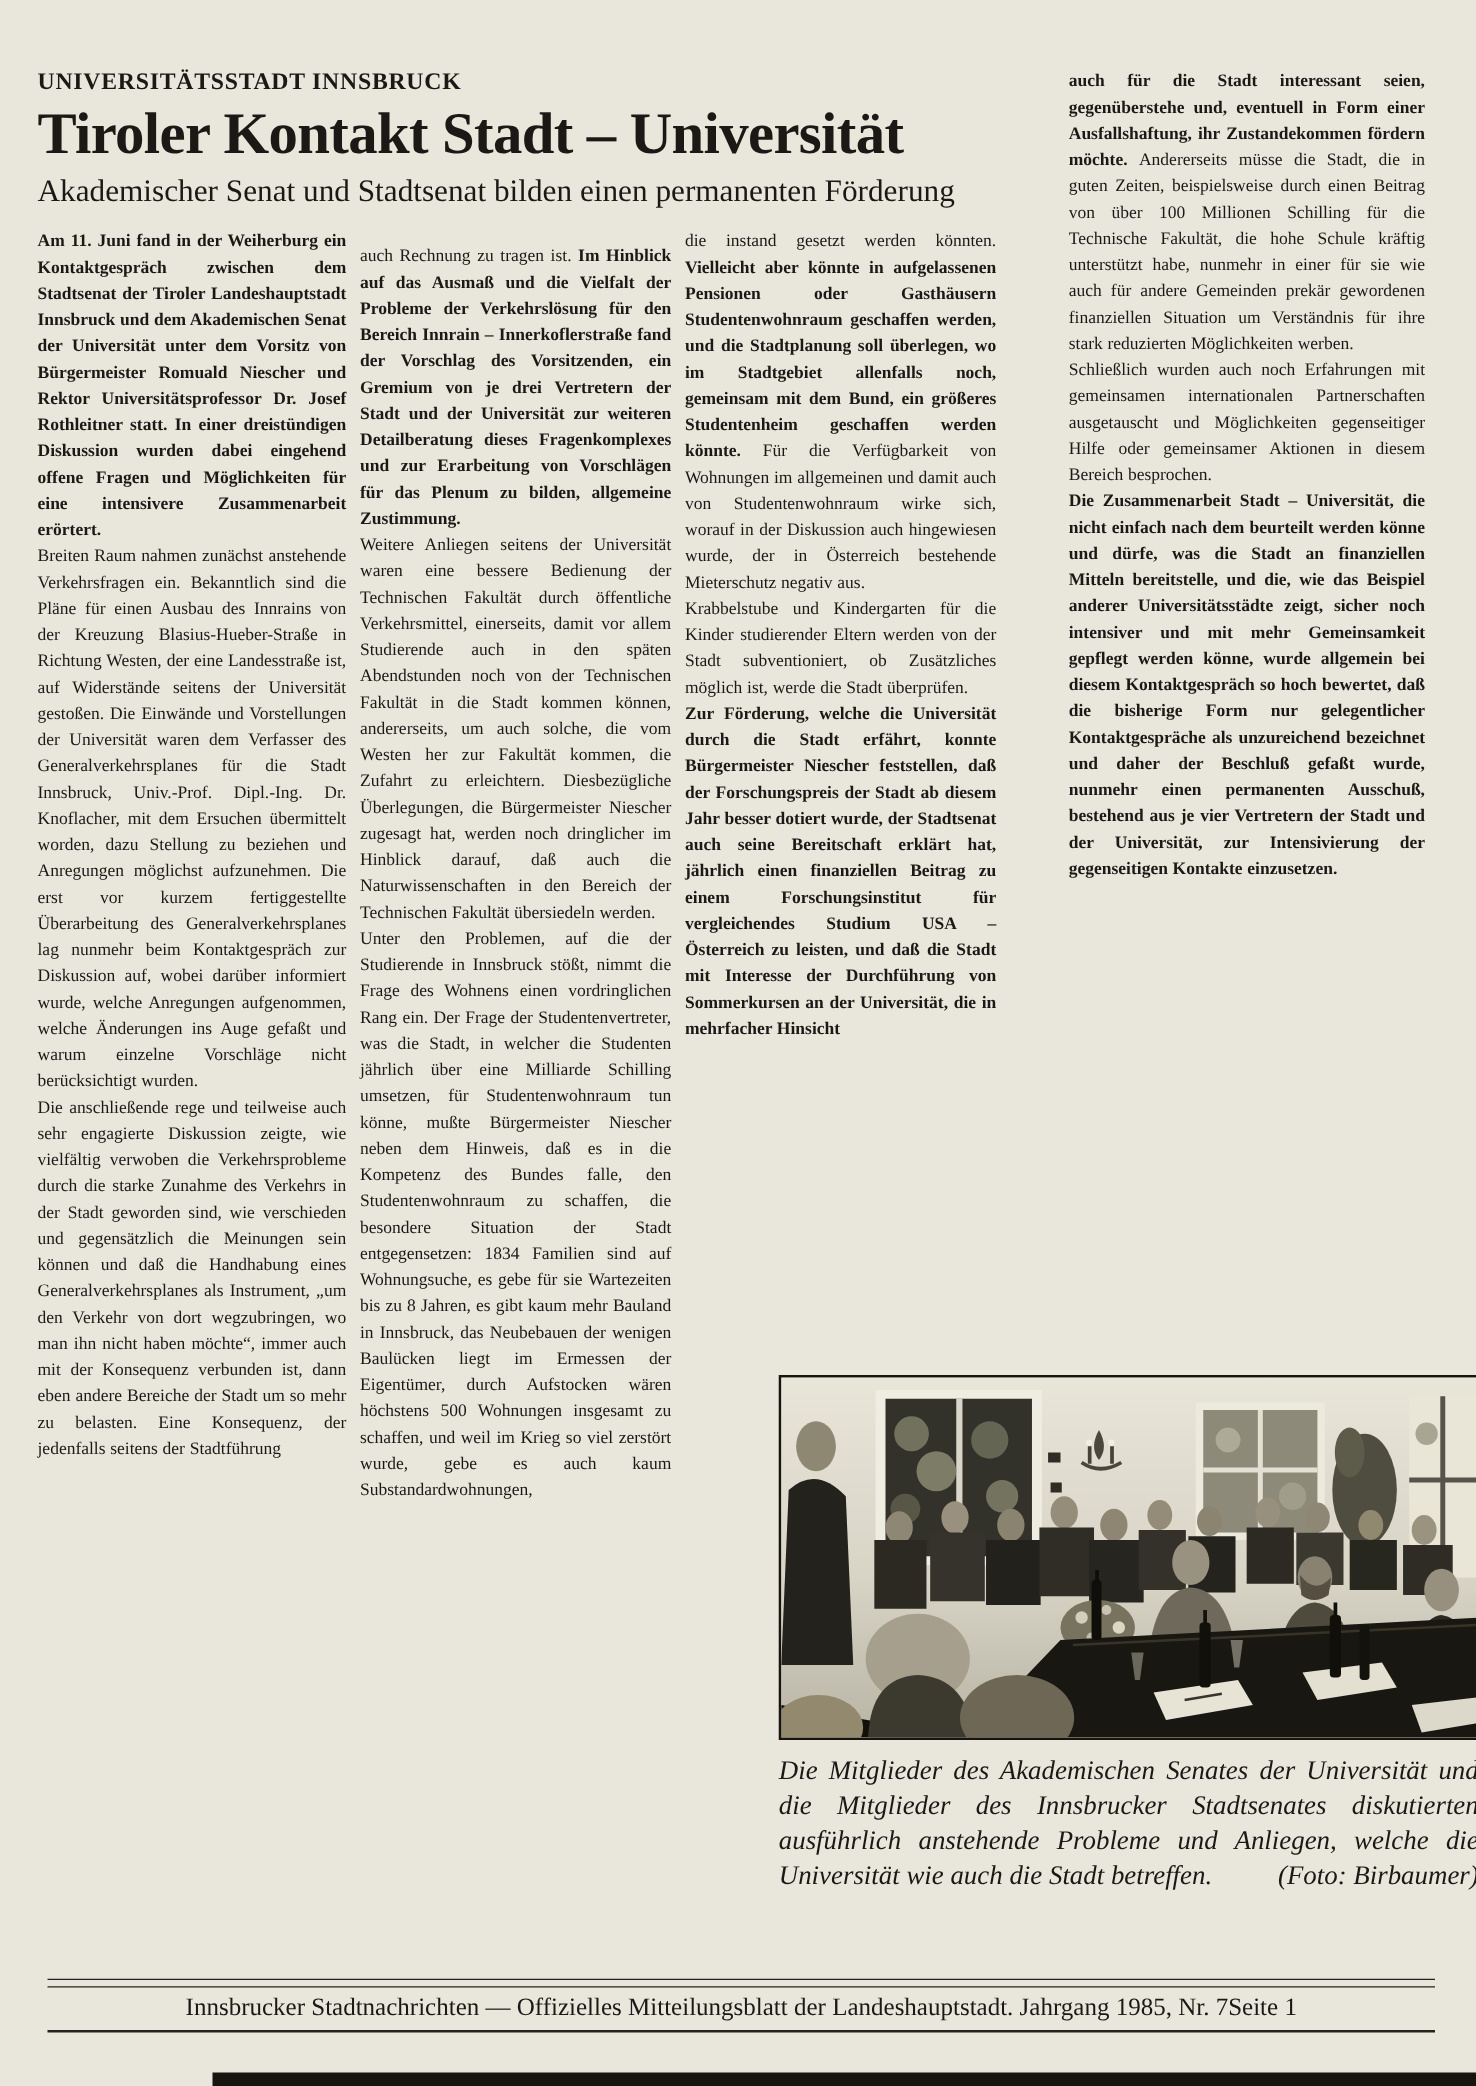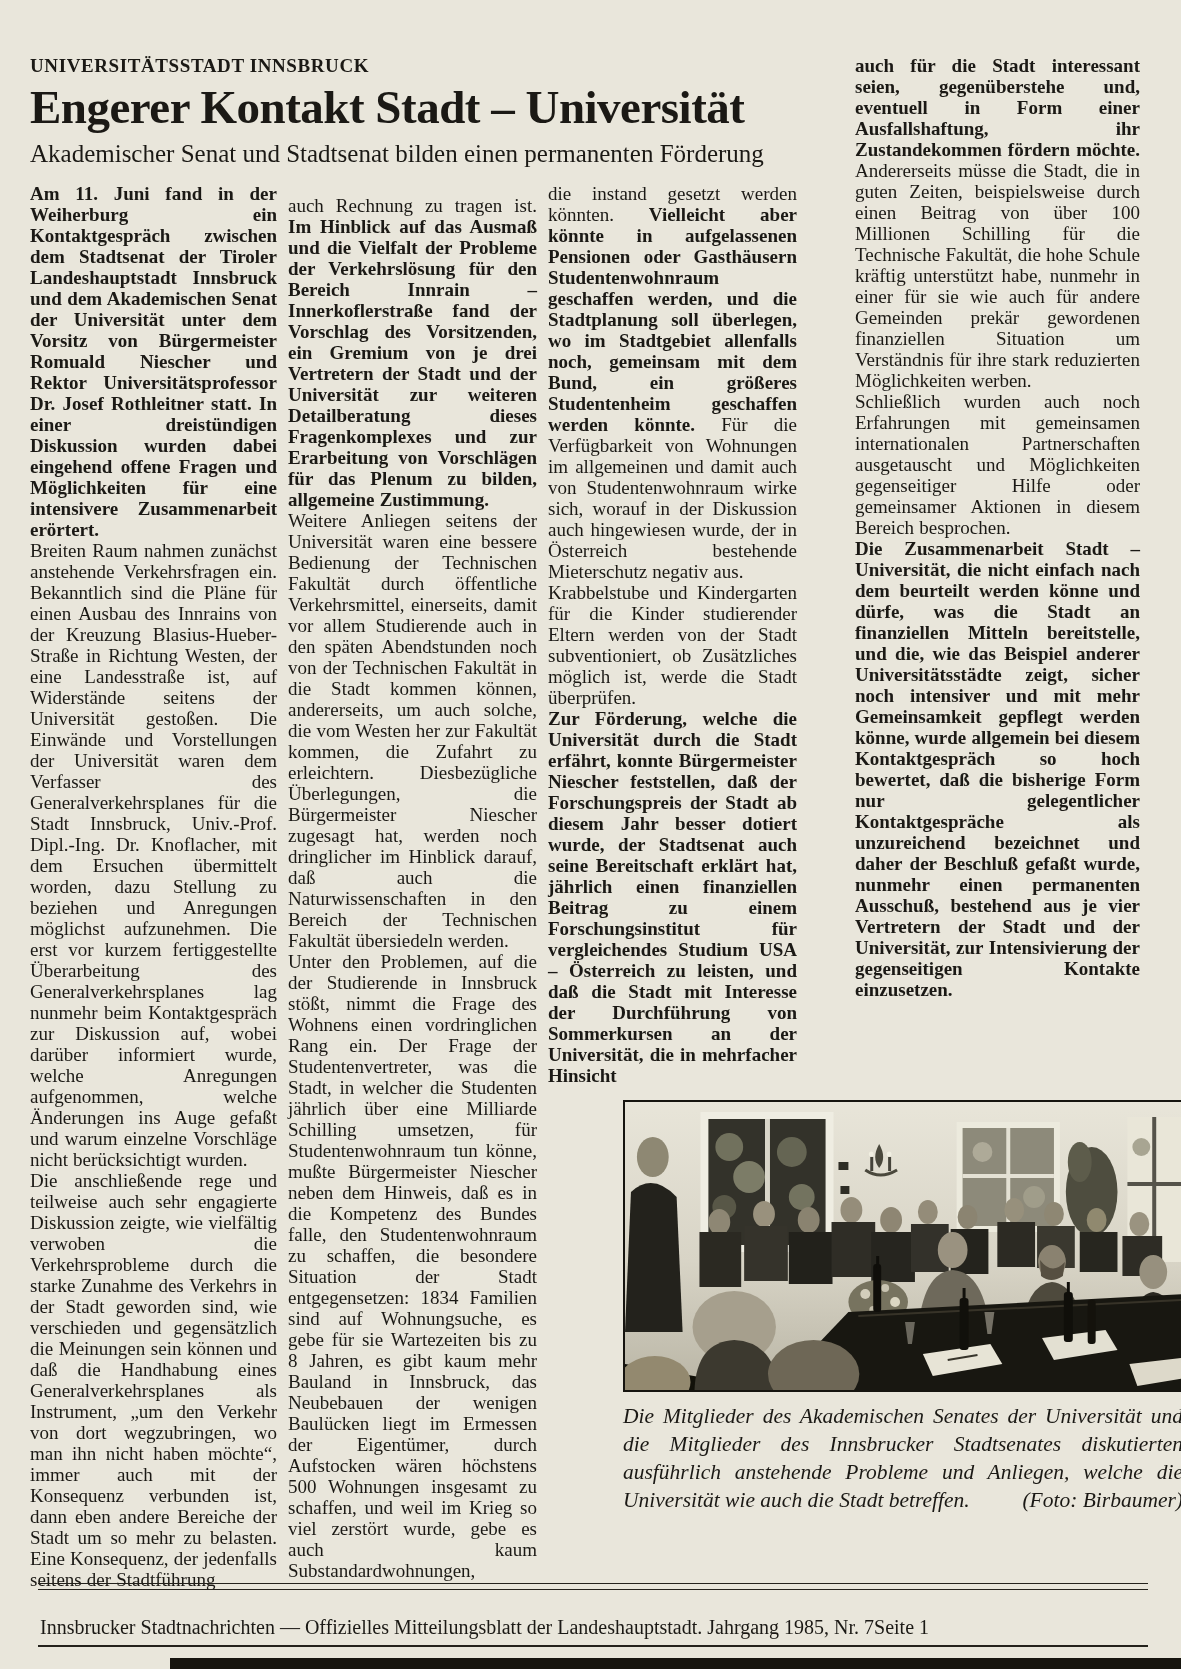--- a/index.html
+++ b/index.html
@@ -25,21 +25,21 @@
     font-size:19px;font-weight:700;letter-spacing:.6px;
   }
   .headline{
     font-size:47px;font-weight:700;letter-spacing:-0.5px;
     margin-top:7px;line-height:1.02;white-space:nowrap;
   }
   .deck{
     font-size:25px;font-weight:400;margin-top:8px;
   }
   .col{
-    font-size:19px;line-height:21px;
+    font-size:14px;line-height:21px;
     text-align:justify;
     hyphens:auto;-webkit-hyphens:auto;
     word-spacing:.02em;
   }
   .col p{margin:0;}
   .col .b{font-weight:700;}
   .c1{grid-column:1;grid-row:2 / 4;}
   .c2{grid-column:2;grid-row:2 / 4;margin-top:12px;}
   .c3{grid-column:3;grid-row:2 / 3;}
   .c4{grid-column:5;grid-row:1 / 3;}
@@ -63,39 +63,38 @@
     position:absolute;right:0;bottom:0;
     background:transparent;
   }
   .footer{
     position:absolute;left:38px;top:1583px;width:1110px;
     font-size:20px;
   }
   .rule-a{border-top:1.5px solid #24221c;}
   .rule-b{border-top:1.5px solid #24221c;margin-top:5px;}
   .footer-row{
-    display:flex;justify-content:flex-start;
+    display:flex;justify-content:center;
     padding:5px 2px 6px 2px;
-    margin-top:21px;
   }
   .rule-c{border-top:2.5px solid #24221c;}
   .scan-strip{
     position:absolute;bottom:0;left:170px;right:0;height:11px;
     background:#17150f;
   }
 </style>
 </head>
 <body>
 
 <div class="page">
   <div class="grid">
 
     <div class="header">
       <div class="kicker">UNIVERSITÄTSSTADT INNSBRUCK</div>
-      <div class="headline">Engerer Kontakt Stadt – Universität</div>
+      <div class="headline">Tiroler Kontakt Stadt – Universität</div>
       <div class="deck">Akademischer Senat und Stadtsenat bilden einen permanenten Förderung</div>
     </div>
 
     <div class="col c1">
         <p><span class="b">Am 11. Juni fand in der Weiherburg ein Kontaktgespräch zwischen dem Stadtsenat der Tiroler Landeshauptstadt Innsbruck und dem Akademischen Senat der Universität unter dem Vorsitz von Bürgermeister Romuald Niescher und Rektor Universitätsprofessor Dr. Josef Rothleitner statt. In einer dreistündigen Diskussion wurden dabei eingehend offene Fragen und Möglichkeiten für eine intensivere Zusammenarbeit erörtert.</span></p>
         <p><span>Breiten Raum nahmen zunächst anstehende Verkehrsfragen ein. Bekanntlich sind die Pläne für einen Ausbau des Innrains von der Kreuzung Blasius-Hueber-Straße in Richtung Westen, der eine Landesstraße ist, auf Widerstände seitens der Universität gestoßen. Die Einwände und Vorstellungen der Universität waren dem Verfasser des Generalverkehrsplanes für die Stadt Innsbruck, Univ.-Prof. Dipl.-Ing. Dr. Knoflacher, mit dem Ersuchen übermittelt worden, dazu Stellung zu beziehen und Anregungen möglichst aufzunehmen. Die erst vor kurzem fertiggestellte Überarbeitung des Generalverkehrsplanes lag nunmehr beim Kontaktgespräch zur Diskussion auf, wobei darüber informiert wurde, welche Anregungen aufgenommen, welche Änderungen ins Auge gefaßt und warum einzelne Vorschläge nicht berücksichtigt wurden.</span></p>
         <p><span>Die anschließende rege und teilweise auch sehr engagierte Diskussion zeigte, wie vielfältig verwoben die Verkehrsprobleme durch die starke Zunahme des Verkehrs in der Stadt geworden sind, wie verschieden und gegensätzlich die Meinungen sein können und daß die Handhabung eines Generalverkehrsplanes als Instrument, „um den Verkehr von dort wegzubringen, wo man ihn nicht haben möchte“, immer auch mit der Konsequenz verbunden ist, dann eben andere Bereiche der Stadt um so mehr zu belasten. Eine Konsequenz, der jedenfalls seitens der Stadtführung</span></p>
       </div>
     <div class="col c2">
         <p><span>auch Rechnung zu tragen ist. </span><span class="b">Im Hinblick auf das Ausmaß und die Vielfalt der Probleme der Verkehrslösung für den Bereich Innrain – Innerkoflerstraße fand der Vorschlag des Vorsitzenden, ein Gremium von je drei Vertretern der Stadt und der Universität zur weiteren Detailberatung dieses Fragenkomplexes und zur Erarbeitung von Vorschlägen für das Plenum zu bilden, allgemeine Zustimmung.</span></p>

